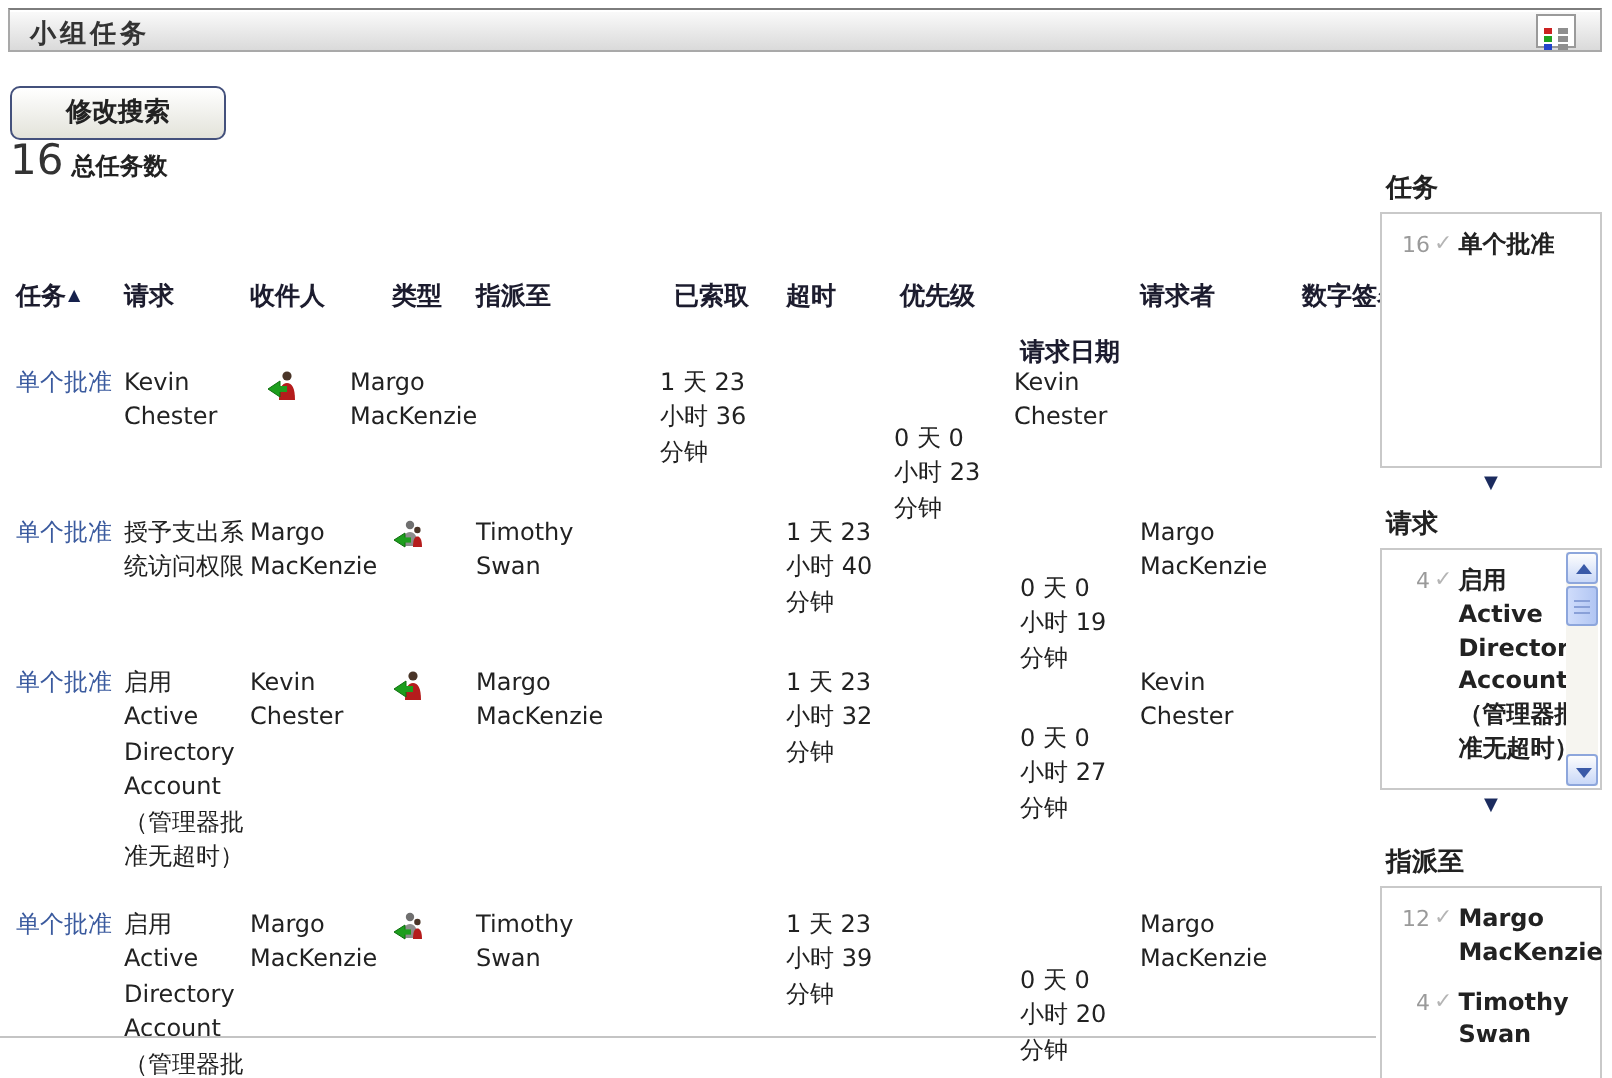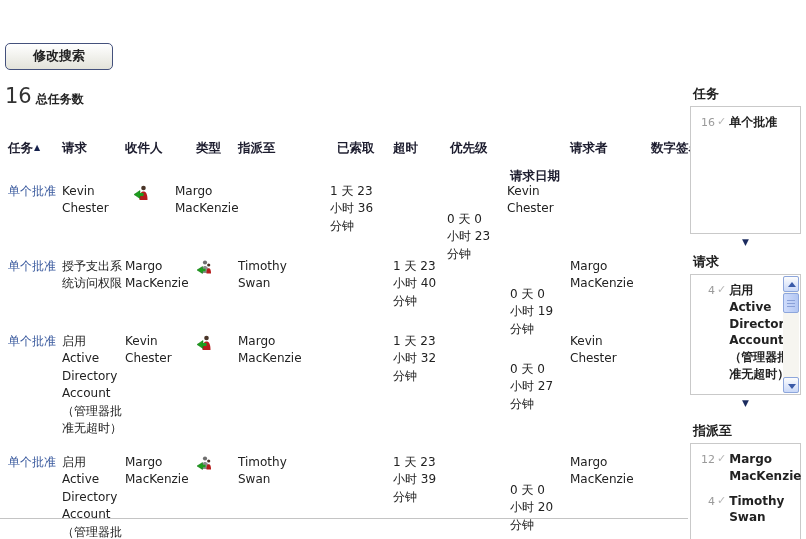--- a/index.html
+++ b/index.html
@@ -34,21 +34,21 @@
   }
   .copy-btn {
     position:absolute; left:509px; top:83px;
     font-family:"DejaVu Sans", sans-serif;
     font-size:12.5px; color:#222;
     background:#f1eedd; border:1px dashed #444;
     padding:3px 17px 4px; cursor:pointer;
   }
 
   
-  .summary { position:absolute; left:5px; top:84px; }
+  .summary { position:absolute; left:5px; top:68px; }
   .summary .count { font-size:21px; color:#333; }
   .summary .count-label { font-size:12px; font-weight:bold; color:#222; margin-left:4px; }
 
   
   .tasktable { position:absolute; left:8px; top:139px; width:680px; }
   .trow { display:flex; align-items:flex-start; }
   .thead { height:44px; }
   .thead .cell { font-weight:bold; font-size:12.5px; color:#1c1c2e; cursor:pointer; }
   .cell { flex:none; font-size:12px; line-height:1.45; overflow:visible; }
   .cell .v { white-space:pre-line; width:max-content; }
@@ -98,20 +98,33 @@
   .sb-thumb i { display:block; height:1px; background:#89a0d8; margin:2px 3px 0; }
   .sb-thumb i:first-child { margin-top:6px; }
 
   .divider { position:absolute; left:0; top:518px; width:688px; border-top:1px solid #c4c4c4; }
 </style>
 </head>
 <body>
 
 <div class="page">
 
+  <div class="titlebar">
+    <span class="title">小组任务</span>
+    <span class="grid-icon">
+      <svg width="14" height="11" viewBox="0 0 14 11">
+        <rect x="1" y="0" width="4" height="3" fill="#cc2222"></rect>
+        <rect x="1" y="4" width="4" height="3" fill="#22a022"></rect>
+        <rect x="1" y="8" width="4" height="3" fill="#2244cc"></rect>
+        <rect x="8" y="0" width="5" height="3" fill="#8f8f8f"></rect>
+        <rect x="8" y="4" width="5" height="3" fill="#8f8f8f"></rect>
+        <rect x="8" y="8" width="5" height="3" fill="#8f8f8f"></rect>
+      </svg>
+    </span>
+  </div>
 
   <button class="modify-search">修改搜索</button>
 
   <div class="summary">
     <span class="count">16</span><span class="count-label">总任务数</span>
   </div>
 
 
   <div class="tasktable">
     <div class="trow thead">

